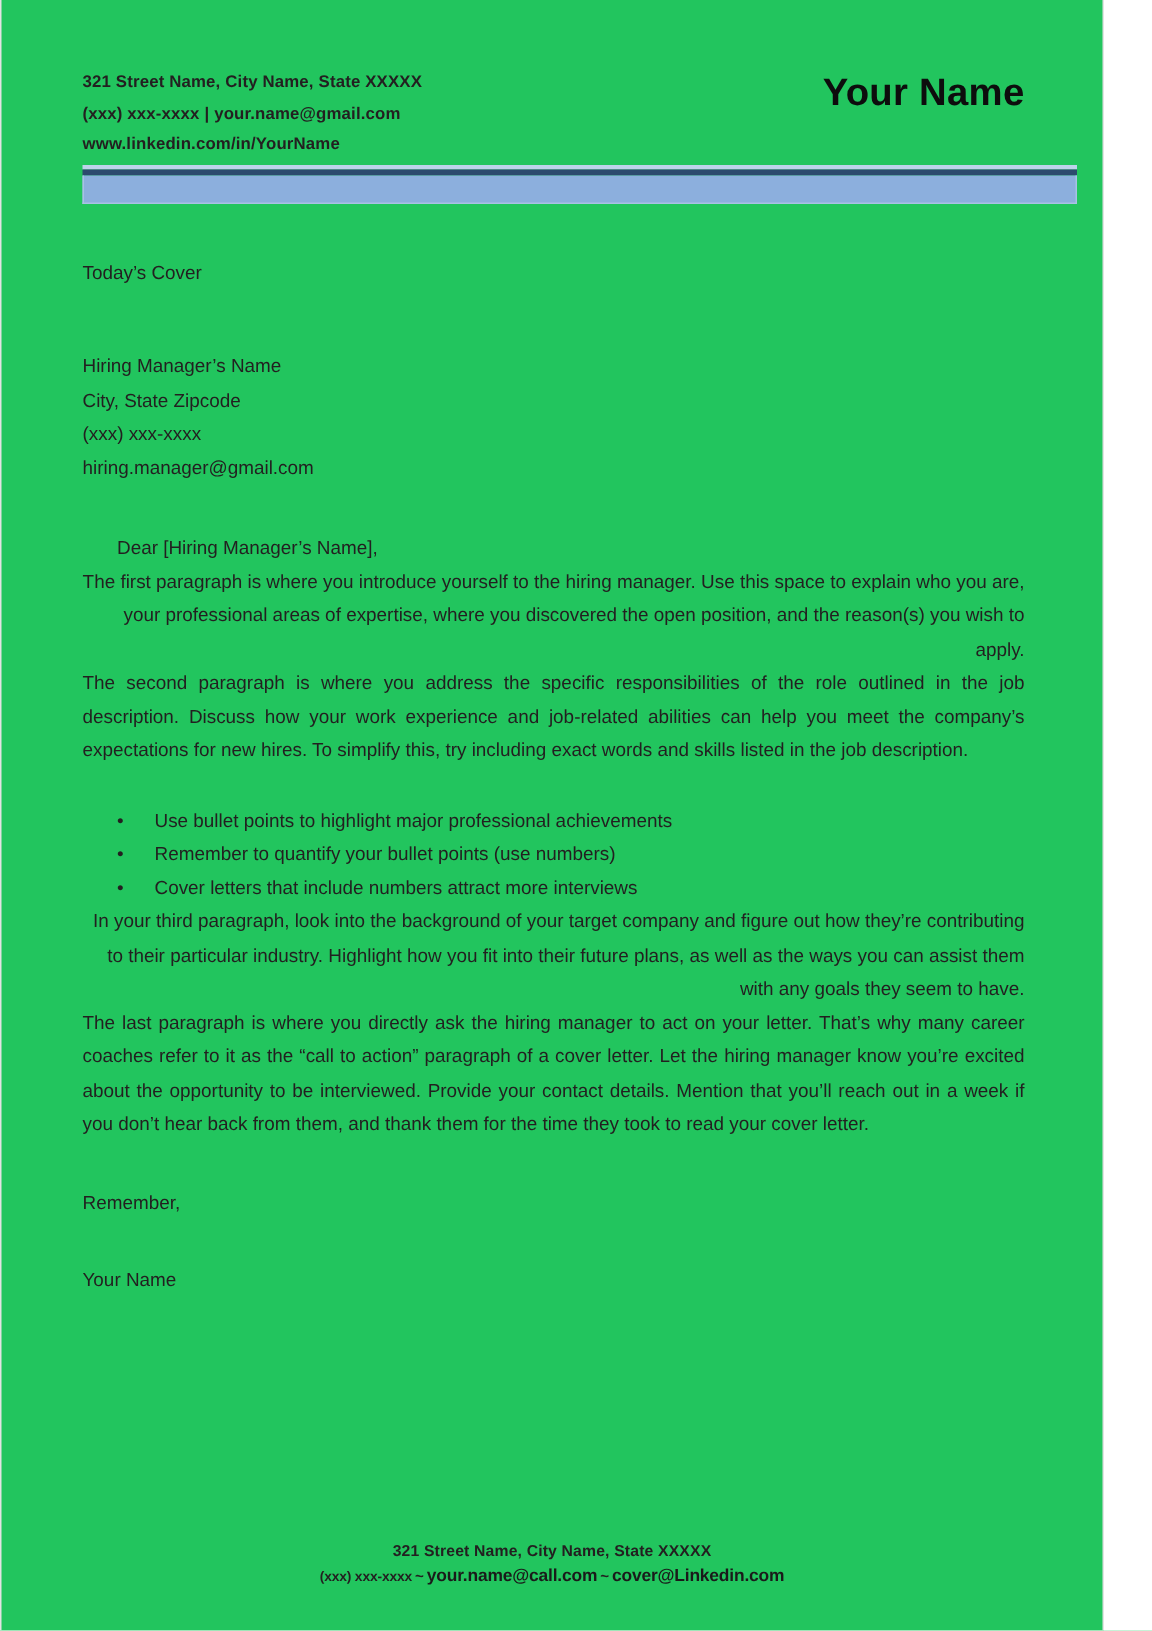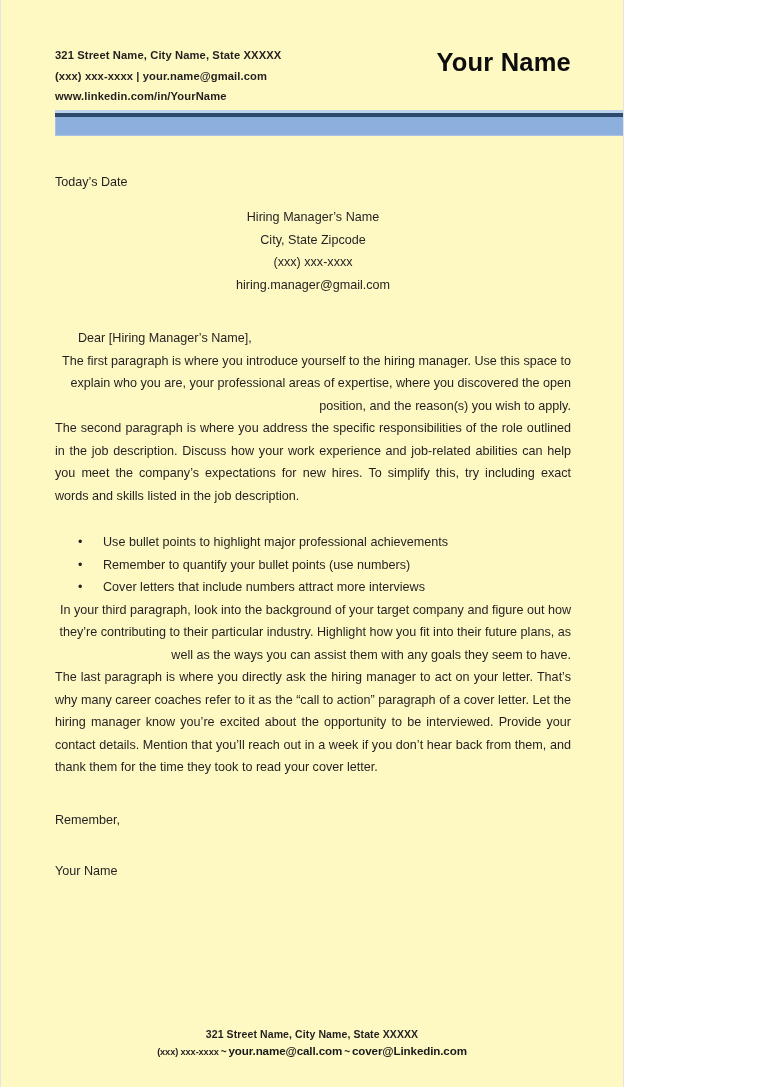--- a/index.html
+++ b/index.html
@@ -11,23 +11,23 @@
     width: 768px;
     height: 1087px;
     font-family: "Liberation Sans", sans-serif;
     color: #231f20;
     -webkit-font-smoothing: antialiased;
   }
 
   .page {
     position: relative;
     box-sizing: border-box;
-    width: 624px;
+    width: 736px;
     height: 1087px;
-    background: #fef9c3;
+    background: #22c55e;
     border: 1px solid #e3e3e3;
     border-top: none;
     border-bottom: none;
     overflow: hidden;
   }
 
   
   .letterhead {
     position: relative;
     padding: 45px 52px 0 54px;
@@ -94,21 +94,21 @@
     padding: 0 52px 0 54px;
     position: relative;
     top: 26px;
   }
   .body-text {
     font-size: 12.6px;
     line-height: 22.5px;
     color: #231f20;
   }
   .date-line { margin-top: 38px; }
-  .recipient-block { margin-top: 13px; text-align: center; }
+  .recipient-block { margin-top: 40px; }
   .recipient-line { display: block; }
   .salutation { margin-top: 31px; margin-left: 23px; }
 
   p.para {
     margin: 0;
     padding: 0;
   }
   .para-gap { margin-top: 26px; text-align: right; }
   .para-justify {
     text-align: justify;
@@ -189,21 +189,21 @@
   </div>
 
   <div class="divider">
     <div class="divider-topline"></div>
     <div class="divider-darkline"></div>
     <div class="divider-bar"></div>
   </div>
 
   <div class="letter-body">
 
-    <div class="body-text date-line">Today’s Date</div>
+    <div class="body-text date-line">Today’s Cover</div>
 
     <div class="body-text recipient-block">
       <span class="recipient-line">Hiring Manager’s Name</span>
       <span class="recipient-line">City, State Zipcode</span>
       <span class="recipient-line">(xxx) xxx-xxxx</span>
       <span class="recipient-line">hiring.manager@gmail.com</span>
     </div>
 
     <div class="body-text salutation">Dear [Hiring Manager’s Name],</div>
 

